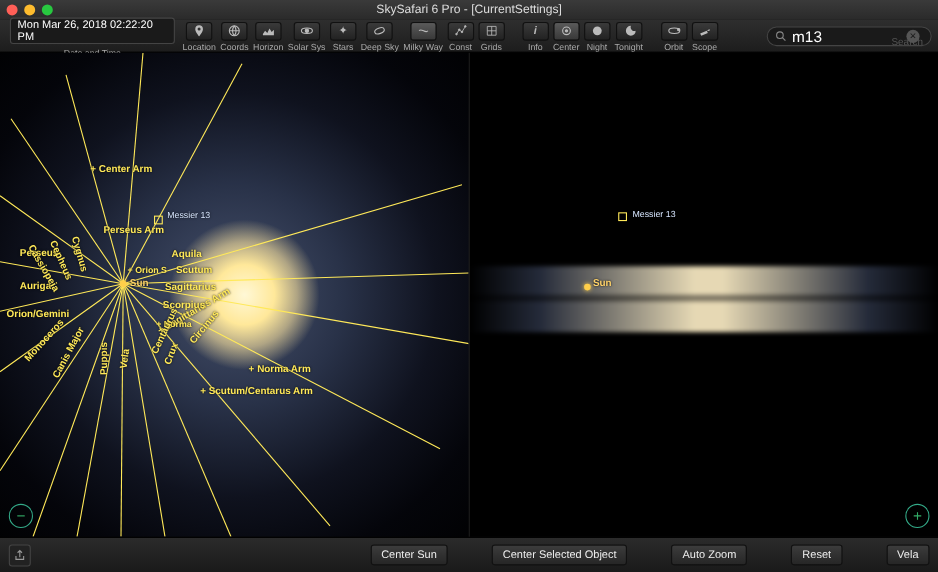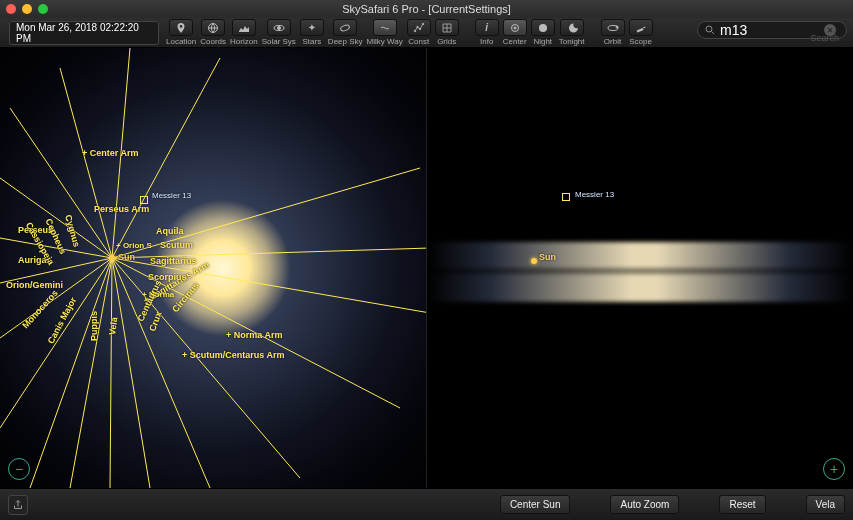--- a/index.html
+++ b/index.html
@@ -23,21 +23,21 @@
   .trafficlights { display:flex; gap:6px; }
   .dot { width:10px;height:10px;border-radius:50%; }
   .dot.red{background:#ff5f57;} .dot.yellow{background:#febc2e;} .dot.green{background:#28c840;}
   .title { position:absolute; left:0; right:0; text-align:center; font-size:11px; color:#ddd; }
 
   
   .toolbar {
     height: 30px;
     background: linear-gradient(#2e2e2e,#1d1d1d);
     border-bottom:1px solid #000;
-    display:flex; align-items:flex-start;
+    display:flex; align-items:center;
     padding: 0 6px;
     gap:4px;
   }
   .datebox {
     background:#1a1a1a; border:1px solid #444; border-radius:3px;
     margin:3px 0; padding:0 6px;
     display:flex; align-items:center;
     color:#fff; font-size:10px;
     width:150px;
     position:relative;
@@ -345,16 +345,17 @@
 </div>
 
 <div class="bottombar">
   <div class="sharebtn">
     <svg class="icon" viewBox="0 0 24 24" fill="none" stroke="currentColor" stroke-width="2">
         <path d="M12 3v12M8 7l4-4 4 4M5 13v6h14v-6"></path>
       </svg>
   </div>
   <div class="spacer"></div>
   <button class="bbtn">Center Sun</button>
+  <button class="bbtn">Center Selected Object</button>
   <button class="bbtn">Auto Zoom</button>
   <button class="bbtn">Reset</button>
   <button class="bbtn">Vela</button>
 </div>
 
 </body></html>

